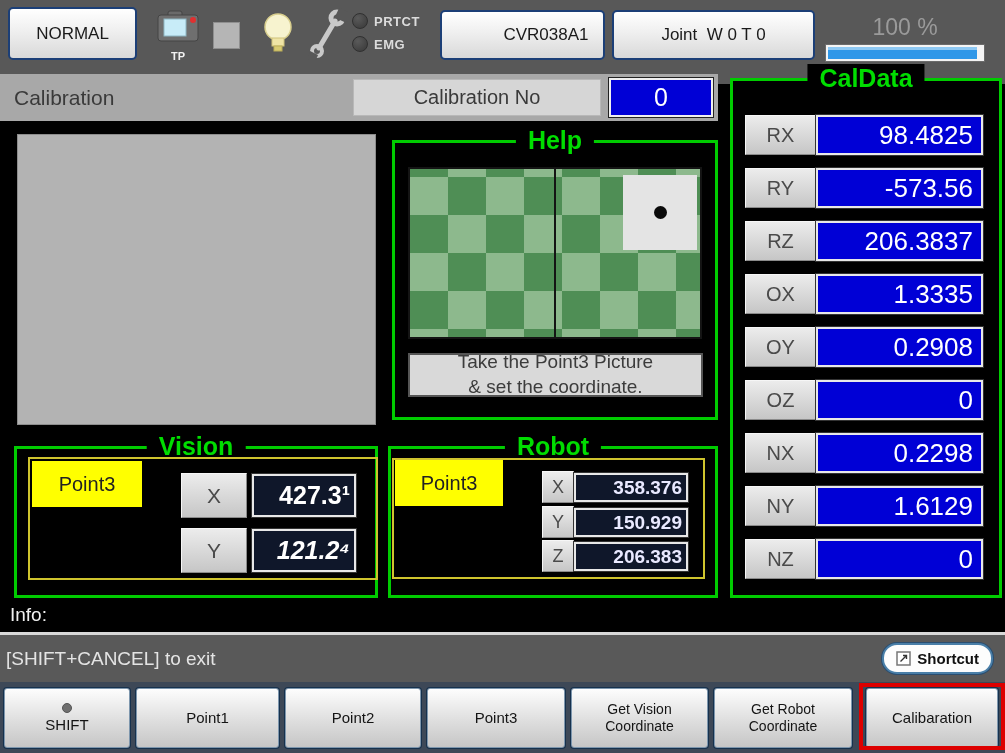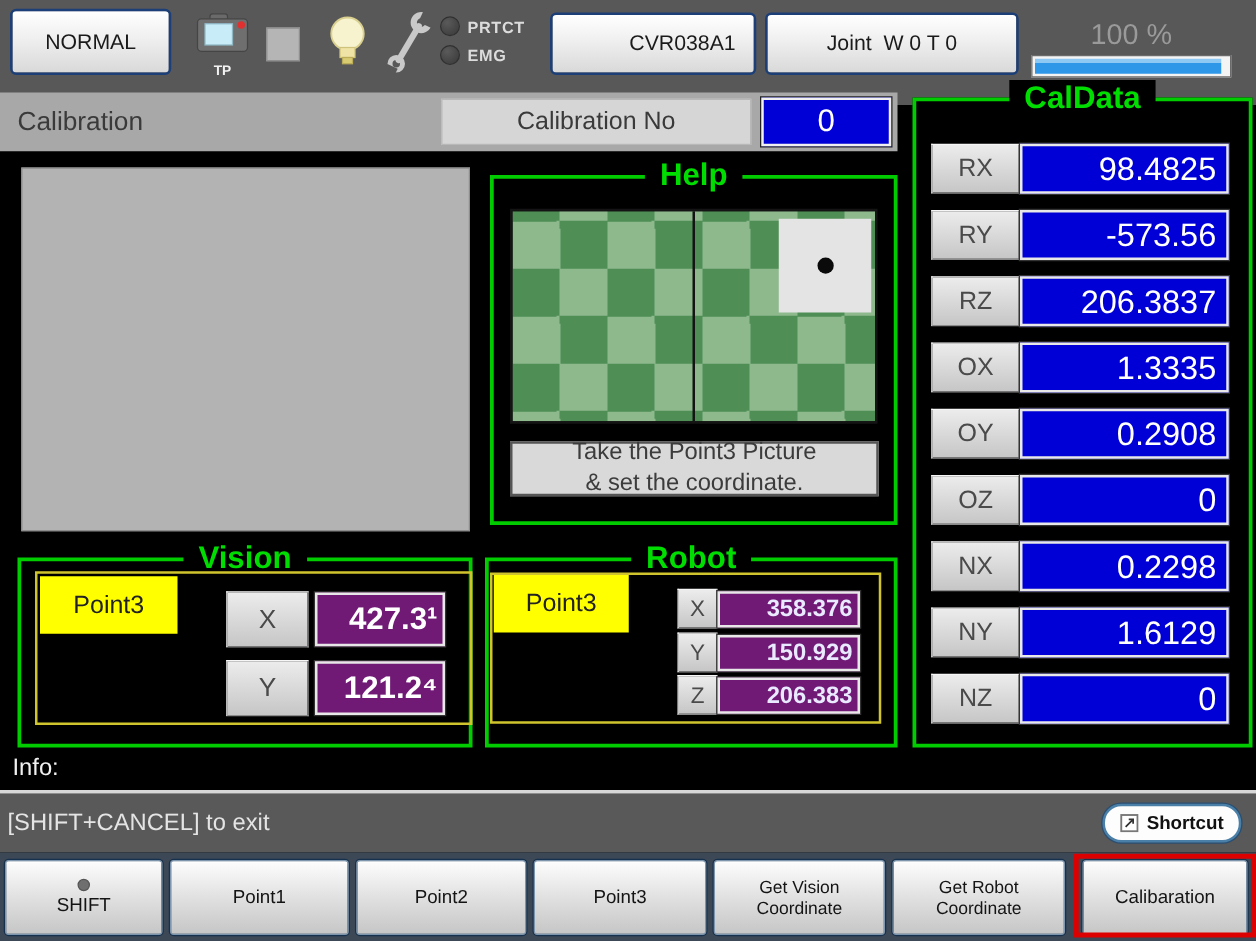--- a/index.html
+++ b/index.html
@@ -59,21 +59,21 @@
 
   
   .ybox{position:absolute;border:2px solid #cfc42d;}
   .ybox.vision{left:11px;top:8px;right:-3px;height:123px;}
   .ybox.robot{left:1px;top:9px;width:313px;height:121px;}
   .pointtag{position:absolute;background:#ffff00;color:#222;font-size:20px;display:flex;align-items:center;justify-content:center;}
   .pointtag.vision{left:15px;top:12px;width:110px;height:46px;}
   .pointtag.robot{left:4px;top:11px;width:108px;height:46px;}
   .axis-label{position:absolute;background:linear-gradient(180deg,#ececec,#c6c6c6);border:1px solid #8a8a8a;
     border-top-color:#f6f6f6;border-left-color:#f6f6f6;color:#4a4a4a;display:flex;align-items:center;justify-content:center;}
-  .blue-field{position:absolute;background:#701a75;border:2px solid #e8e8e8;box-shadow:0 0 0 1px #333;
+  .blue-field{position:absolute;background:#0f172a;border:2px solid #e8e8e8;box-shadow:0 0 0 1px #333;
     color:#fff;display:flex;align-items:center;justify-content:flex-end;}
   .v-label{width:66px;height:45px;font-size:21px;}
   .v-field{width:104px;height:43px;font-size:25px;font-weight:bold;padding-right:4px;}
   .r-label{width:32px;height:32px;font-size:18px;}
   .r-field{width:114px;height:29px;font-size:19px;font-weight:bold;padding-right:4px;color:#e9e9ff;}
 
   
   .cal-rows{position:absolute;left:12px;top:34px;right:16px;}
   .cal-row{display:flex;height:40px;margin-bottom:13px;}
   .cal-label{width:71px;background:linear-gradient(180deg,#ececec,#c6c6c6);border:1px solid #8a8a8a;
@@ -181,21 +181,21 @@
     </div>
   </div>
 
   <div class="gpanel panel-vision">
     <div class="gtitle">Vision</div>
     <div class="ybox vision"></div>
     <div class="pointtag vision">Point3</div>
     <div class="axis-label v-label" style="left:164px;top:24px;">X</div>
     <div class="blue-field v-field" style="left:235px;top:25px;">427.3¹</div>
     <div class="axis-label v-label" style="left:164px;top:79px;">Y</div>
-    <div class="blue-field v-field" style="left:235px;top:80px;">121.2⁴</div>
+    <div class="blue-field v-field" style="left:235px;top:80px;font-style:italic;">121.2⁴</div>
   </div>
 
   <div class="gpanel panel-robot">
     <div class="gtitle">Robot</div>
     <div class="ybox robot"></div>
     <div class="pointtag robot">Point3</div>
     <div class="axis-label r-label" style="left:151px;top:22px;">X</div>
     <div class="blue-field r-field" style="left:183px;top:24px;">358.376</div>
     <div class="axis-label r-label" style="left:151px;top:57px;">Y</div>
     <div class="blue-field r-field" style="left:183px;top:59px;">150.929</div>

